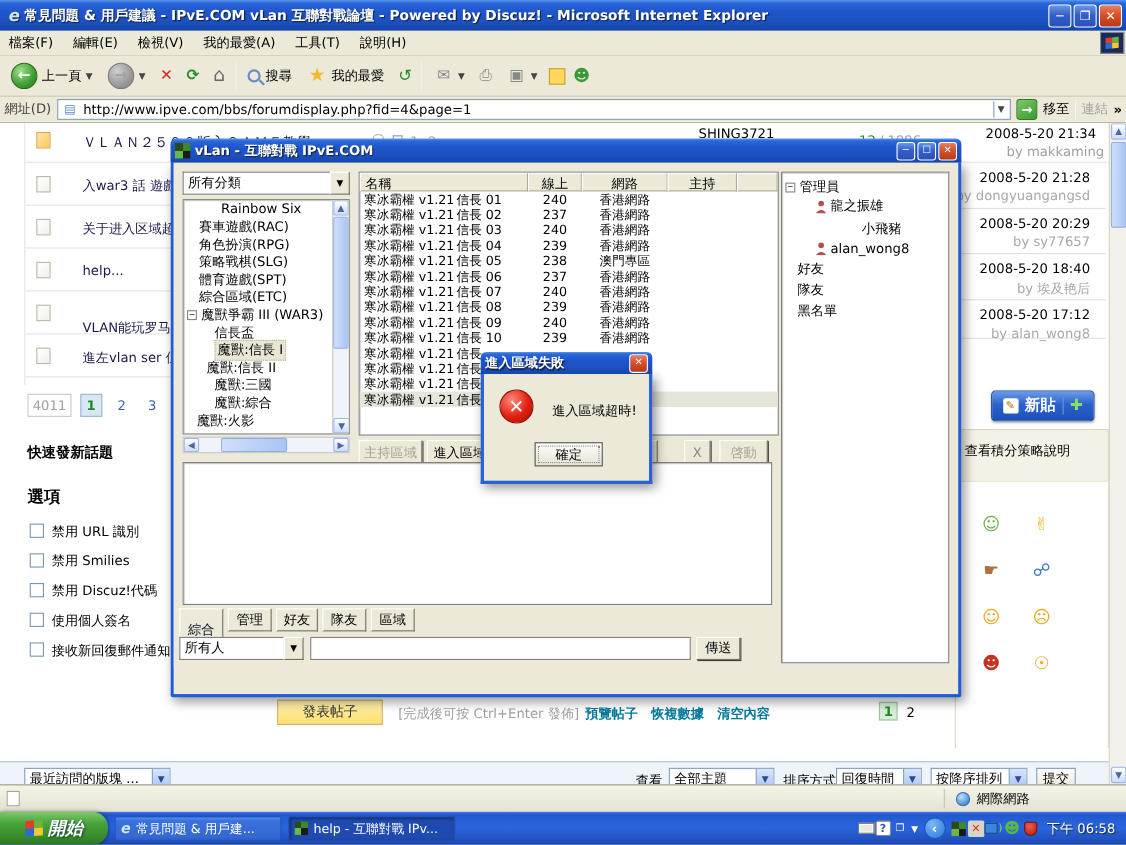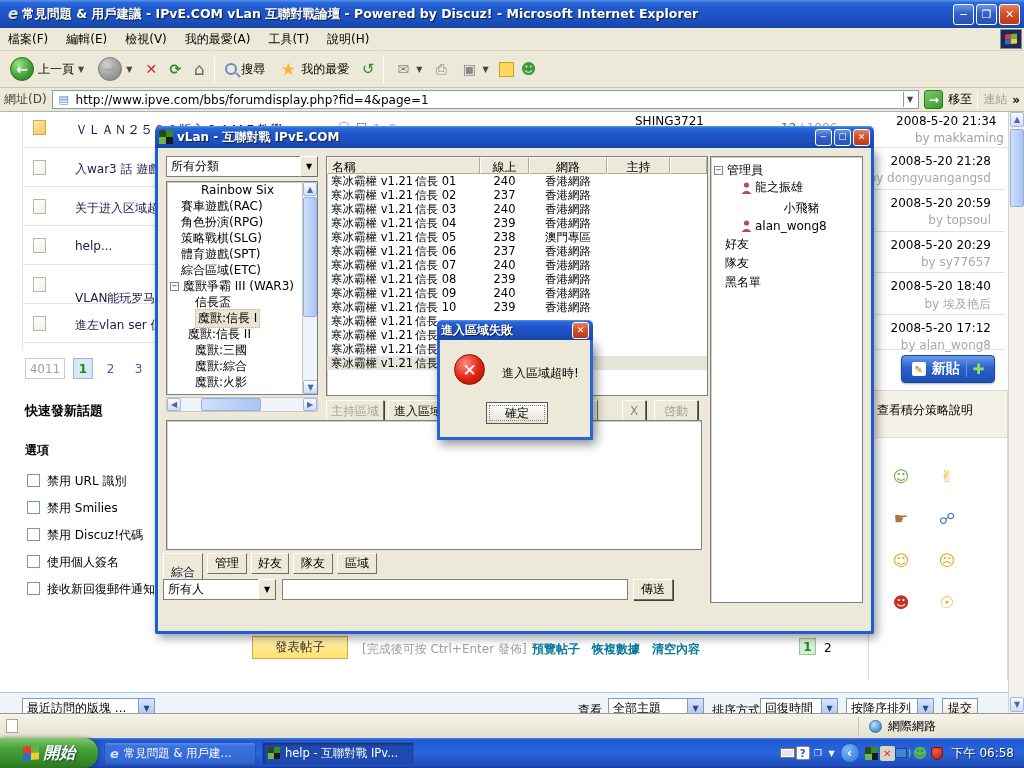--- a/index.html
+++ b/index.html
@@ -209,24 +209,20 @@
           <span class="a pagico" style="left:10px;top:12px;"></span>
           <span class="a threadtitle" style="left:52px;top:13px;">進左vlan ser 但</span>
         </div>
       </div>
 
       <div class="a" style="left:862px;top:36px;width:143px;height:202px;border-left:1px solid #e4e4ec;">
         <div class="timecell" style="height:42px;">
           <div>2008-5-20 21:28</div>
           <div class="byline">by dongyuangangsd</div>
         </div>
-        <div class="timecell" style="height:42px;">
-          <div>2008-5-20 20:59</div>
-          <div class="byline">by topsoul</div>
-        </div>
         <div class="timecell" style="height:41px;">
           <div>2008-5-20 20:29</div>
           <div class="byline">by sy77657</div>
         </div>
         <div class="timecell" style="height:42px;">
           <div>2008-5-20 18:40</div>
           <div class="byline">by 埃及艳后</div>
         </div>
         <div class="timecell" style="height:35px;">
           <div>2008-5-20 17:12</div>
@@ -256,21 +252,21 @@
           <span class="a smy" style="left:68px;top:70px;color:#4078c8;">☍</span>
           <span class="a smy" style="left:22px;top:112px;color:#e8a818;">☺</span>
           <span class="a smy" style="left:68px;top:112px;color:#e8a818;">☹</span>
           <span class="a smy" style="left:22px;top:154px;color:#c83020;">☻</span>
           <span class="a smy" style="left:68px;top:154px;color:#e8a818;">☉</span>
         </div>
       </div>
 
       <div class="a" style="left:22px;top:278px;width:135px;">
         <div style="font-weight:bold;font-size:13px;padding:12px 0 0 3px;">快速發新話題</div>
-        <div style="font-weight:bold;font-size:12px;padding:22px 0 0 3px;">選項</div>
+        <div style="font-weight:bold;font-size:15px;padding:22px 0 0 3px;">選項</div>
         <div style="padding:14px 0 0 5px;white-space:nowrap;"><span class="cbx"></span><span>禁用 URL 識別</span></div>
         <div style="padding:10px 0 0 5px;white-space:nowrap;"><span class="cbx"></span><span>禁用 Smilies</span></div>
         <div style="padding:10px 0 0 5px;white-space:nowrap;"><span class="cbx"></span><span>禁用 Discuz!代碼</span></div>
         <div style="padding:10px 0 0 5px;white-space:nowrap;"><span class="cbx"></span><span>使用個人簽名</span></div>
         <div style="padding:10px 0 0 5px;white-space:nowrap;"><span class="cbx"></span><span>接收新回復郵件通知</span></div>
       </div>
 
       <div class="a" style="left:0;top:520px;width:1008px;height:34px;">
         <span class="a" style="left:252px;top:4px;width:96px;height:23px;background:linear-gradient(#fff3b0,#ffe070);border:1px solid #d8a850;color:#333;display:flex;align-items:center;justify-content:center;font-size:12.5px;">發表帖子</span>
         <span class="a gray" style="left:362px;top:9px;">[完成後可按 Ctrl+Enter 發佈]</span>
@@ -346,21 +342,21 @@
             <span class="texp">−</span>
             <span>魔獸爭霸 III (WAR3)</span>
           </div>
         <div class="titem" style="padding-left:28px;">信長盃</div>
         <div class="titem" style="padding-left:28px;">
             <span style="background:#eae6d4;border:1px dotted #b8b4a0;padding:0 2px;">魔獸:信長 I</span>
           </div>
         <div class="titem" style="padding-left:21px;">魔獸:信長 II</div>
         <div class="titem" style="padding-left:28px;">魔獸:三國</div>
         <div class="titem" style="padding-left:28px;">魔獸:綜合</div>
-        <div class="titem" style="padding-left:28px;">魔獸:火影</div>
+        <div class="titem" style="padding-left:12px;">魔獸:火影</div>
 
         <div class="a" style="right:0;top:0;width:15px;height:100%;background:#f0f4fa;border-left:1px solid #c8c8c0;">
           <div class="sbtn" style="height:14px;">▲</div>
           <div class="sthumb" style="height:120px;margin-top:1px;"></div>
           <div class="sbtn a" style="bottom:0;width:15px;height:14px;">▼</div>
         </div>
       </div>
 
       <div class="a" style="left:8px;top:249px;width:152px;height:15px;background:#f0f4fa;border:1px solid #c8c8c0;display:flex;">
         <span class="sbtn" style="width:14px;height:13px;">◀</span>

